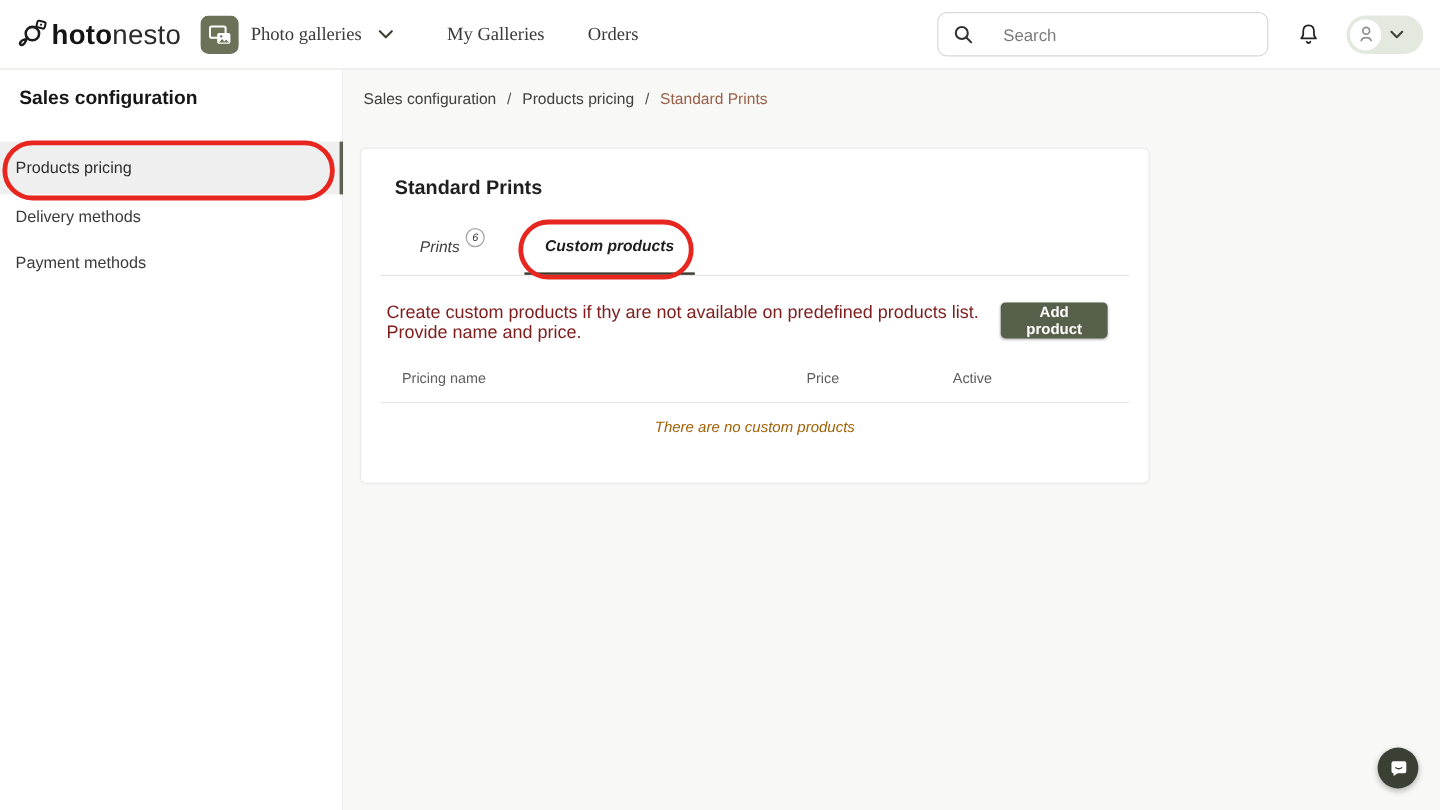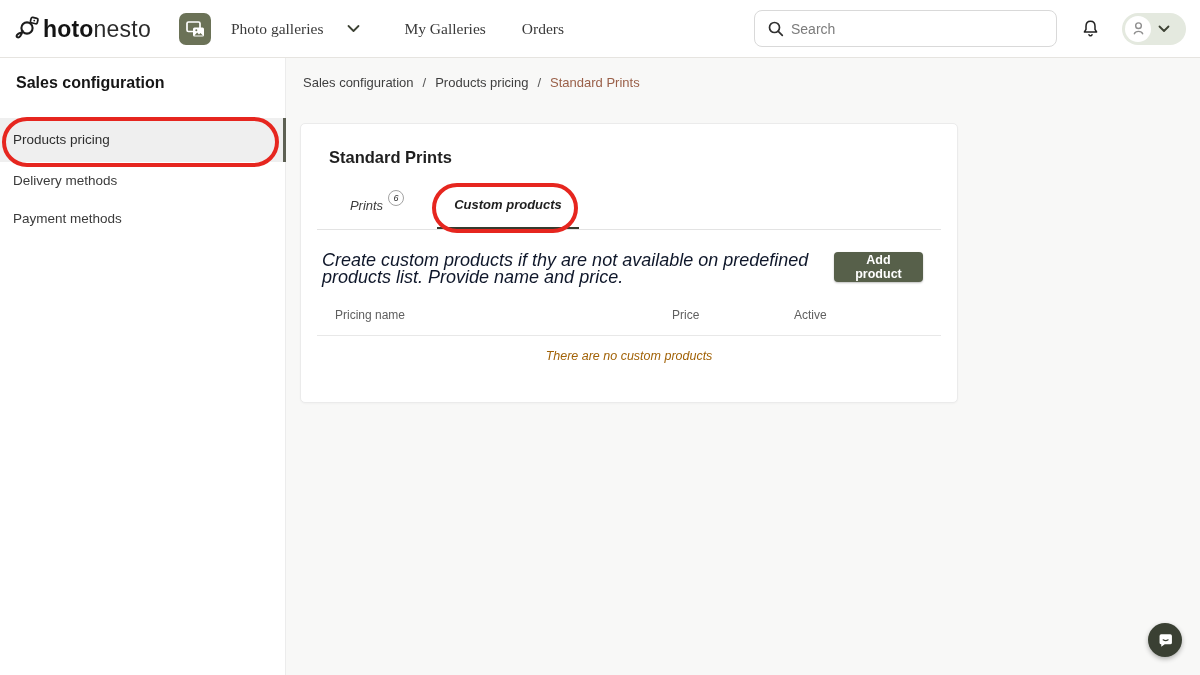--- a/index.html
+++ b/index.html
@@ -7,28 +7,28 @@
               font-family:"Liberation Sans", sans-serif; }
 
   
   .header { position:absolute; top:0; left:0; width:1200px; height:58px;
             background:#fff; border-bottom:1px solid #e6e4e0;
             display:flex; align-items:center; z-index:5; }
   .logo { margin-left:14px; display:flex; align-items:flex-end; cursor:pointer; }
   .logo-text { font-size:23px; color:#141414; letter-spacing:.2px; }
   .logo-bold { font-weight:700; }
   .logo-light { font-weight:400; color:#2b2b2b; }
-  .switcher { margin-left:28px; display:flex; align-items:center; gap:20px; cursor:pointer; }
+  .switcher { margin-left:16px; display:flex; align-items:center; gap:10px; cursor:pointer; }
   .switcher-icon { width:32px; height:32px; }
   .serif-label { font-family:"Liberation Serif", serif; font-size:15.5px; color:#3a3a3a; }
   .nav-link { font-family:"Liberation Serif", serif; font-size:15.5px; color:#3a3a3a; cursor:pointer; }
   .nav-link.mygal { margin-left:44px; }
   .nav-link.orders { margin-left:36px; }
-  .search { margin-left:auto; width:303px; height:37px; border:1px solid #d9d9d9;
-            border-radius:8px; display:flex; align-items:center; padding:0 12px; gap:6px;
+  .search { margin-left:auto; width:276px; height:37px; border:1px solid #d9d9d9;
+            border-radius:8px; display:flex; align-items:center; padding:0 12px; gap:24px;
             background:#fff; }
   .search input { border:none; outline:none; background:transparent; font-size:14px;
                   color:#444; width:100%; font-family:"Liberation Sans", sans-serif; }
   .search input::placeholder { color:#7b7b7b; }
   .bell { margin-left:24px; cursor:pointer; display:flex; }
   .pill { margin-left:22px; margin-right:14px; width:64px; height:32px; border-radius:16px;
           background:#e4e9df; display:flex; align-items:center; padding:3px 8px 3px 3px;
           gap:7px; cursor:pointer; }
   .avatar-circle { width:26px; height:26px; border-radius:50%; background:#fff;
                    display:flex; align-items:center; justify-content:center; }
@@ -56,21 +56,21 @@
   .card-title { margin:24px 0 0 28px; font-size:16.5px; font-weight:700; color:#1f1f1f; }
   .tabs { display:flex; margin:15px 16px 0; border-bottom:1px solid #e3e3e3; height:48px; }
   .tab { min-width:120px; display:flex; align-items:center; justify-content:center;
          font-size:13px; color:#3d3d3d; cursor:pointer;font-style:italic; }
   .tab.active { min-width:142px; font-weight:700; color:#1e1e1e; border-bottom:2px solid #363b2e; }
   .badge { width:16px; height:16px; border:1px solid #a3a3a3; border-radius:50%; font-size:9px;
            display:inline-flex; align-items:center; justify-content:center; margin-left:5px;
            transform:translateY(-8px); color:#333; background:#fff; }
   .card-body { display:flex; justify-content:space-between; align-items:flex-start;
                margin:22px 34px 0 21px; }
-  .desc { max-width:512px; font-size:18px; line-height:17px; color:#0f172a;font-style:italic; }
+  .desc { max-width:512px; font-size:15px; line-height:17px; color:#7f1d1d; }
   .add-btn { height:30px; padding:0 14px; background:#57604a; border:none; border-radius:4px;
              color:#fff; font-size:12.5px; font-weight:700; cursor:pointer;
              font-family:"Liberation Sans", sans-serif; box-shadow:0 1px 2px rgba(0,0,0,.25); }
   .table-head { position:relative; margin:20px 16px 0; height:30px; border-bottom:1px solid #e8e8e8;
                 font-size:12px; color:#5f5f5f; }
   .th { position:absolute; top:2px; }
   .th-name { left:18px; }
   .th-price { left:355px; }
   .th-active { left:477px; }
   .empty-msg { margin-top:13px; text-align:center; font-style:italic; font-size:12.5px; color:#a16207; }

